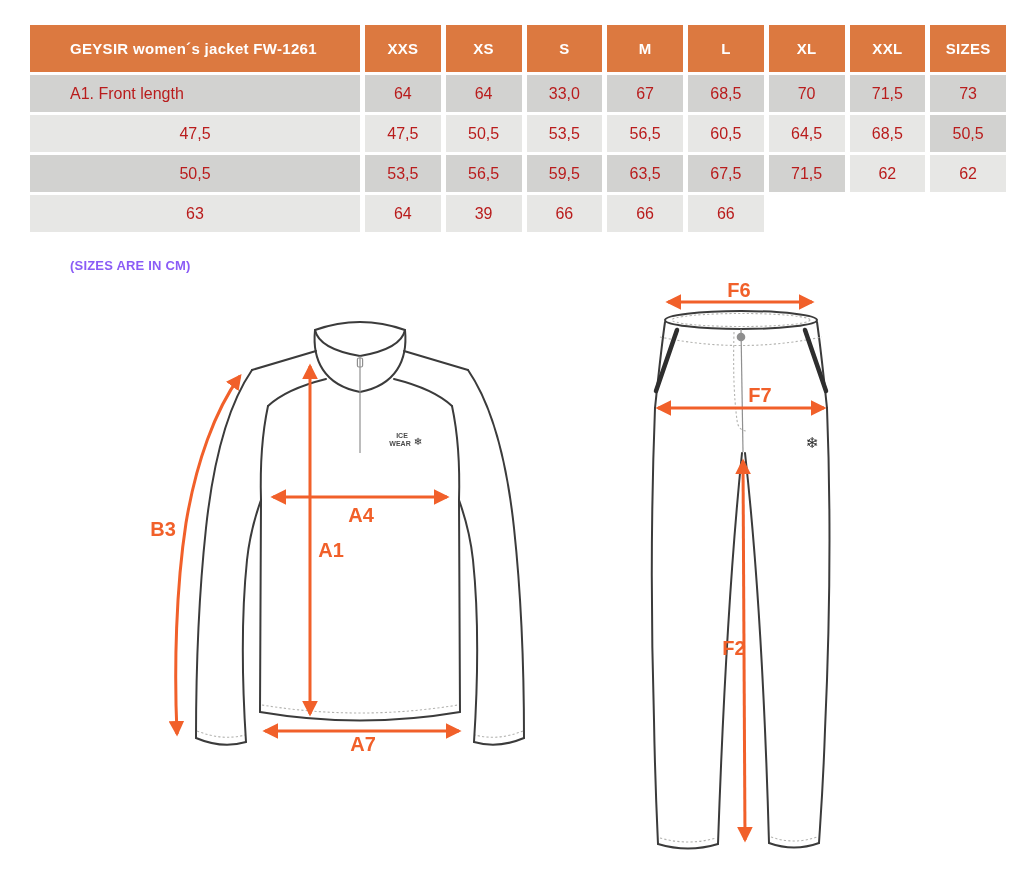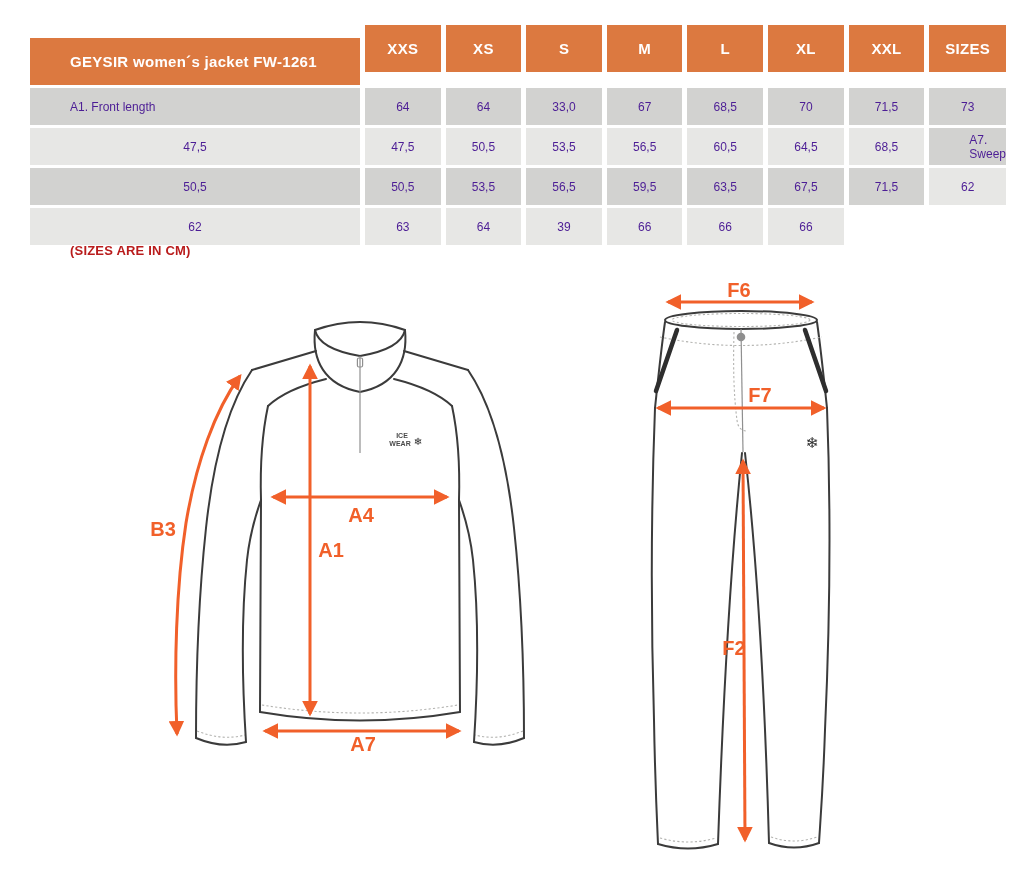--- a/index.html
+++ b/index.html
@@ -11,34 +11,34 @@
   }
   
   .size-table{
     position:absolute;left:30px;top:25px;width:976px;
     display:grid;
     grid-template-columns:330px repeat(8,1fr);
     column-gap:5px;row-gap:3px;
   }
   .cell{
     display:flex;align-items:center;justify-content:center;
-    height:37px;font-size:12px;color:#4c1d95;
+    height:37px;font-size:16px;color:#b91c1c;
   }
   .hdr{
     height:47px;background:#DC7940;color:#ffffff;
     font-weight:bold;font-size:15px;letter-spacing:.3px;
   }
-  .title-cell{justify-content:flex-start;padding-left:40px;box-sizing:border-box;margin-top:13px;}
+  .title-cell{justify-content:flex-start;padding-left:40px;box-sizing:border-box;}
   .label-cell{justify-content:flex-start;padding-left:40px;box-sizing:border-box;}
   .row-dark{background:#D2D2D0;}
   .row-light{background:#E7E7E5;}
   
   .sizes-note{
-    position:absolute;left:70px;top:243px;
-    color:#b91c1c;font-size:13px;font-weight:bold;letter-spacing:.2px;
+    position:absolute;left:70px;top:258px;
+    color:#8b5cf6;font-size:13px;font-weight:bold;letter-spacing:.2px;
   }
   
   .jacket-svg{position:absolute;left:130px;top:288px;}
   .pants-svg{position:absolute;left:620px;top:280px;}
   .outline{stroke:#3b3b3b;stroke-width:2;fill:none;stroke-linecap:round;stroke-linejoin:round;}
   .thin{stroke:#8f8f8f;stroke-width:1.2;fill:none;}
   .stitch{stroke:#b3b3b0;stroke-width:1.1;fill:none;stroke-dasharray:2.2 2.2;}
   .arrow{stroke:#F1602A;stroke-width:3;fill:none;stroke-linecap:butt;}
   .m-label{fill:#F1602A;font-size:20px;font-weight:bold;text-anchor:middle;font-family:"Liberation Sans",sans-serif;}
   .logo-text{fill:#4a4a4a;font-weight:bold;text-anchor:middle;font-family:"Liberation Sans",sans-serif;}
@@ -71,21 +71,20 @@
 
   <div class="cell row-light">47,5</div>
   <div class="cell row-light">47,5</div>
   <div class="cell row-light">50,5</div>
   <div class="cell row-light">53,5</div>
   <div class="cell row-light">56,5</div>
   <div class="cell row-light">60,5</div>
   <div class="cell row-light">64,5</div>
   <div class="cell row-light">68,5</div>
 
-  <div class="cell row-dark label-cell">A7. Sweep</div>
   <div class="cell row-dark">50,5</div>
   <div class="cell row-dark">50,5</div>
   <div class="cell row-dark">53,5</div>
   <div class="cell row-dark">56,5</div>
   <div class="cell row-dark">59,5</div>
   <div class="cell row-dark">63,5</div>
   <div class="cell row-dark">67,5</div>
   <div class="cell row-dark">71,5</div>
 
   <div class="cell row-light">62</div>

